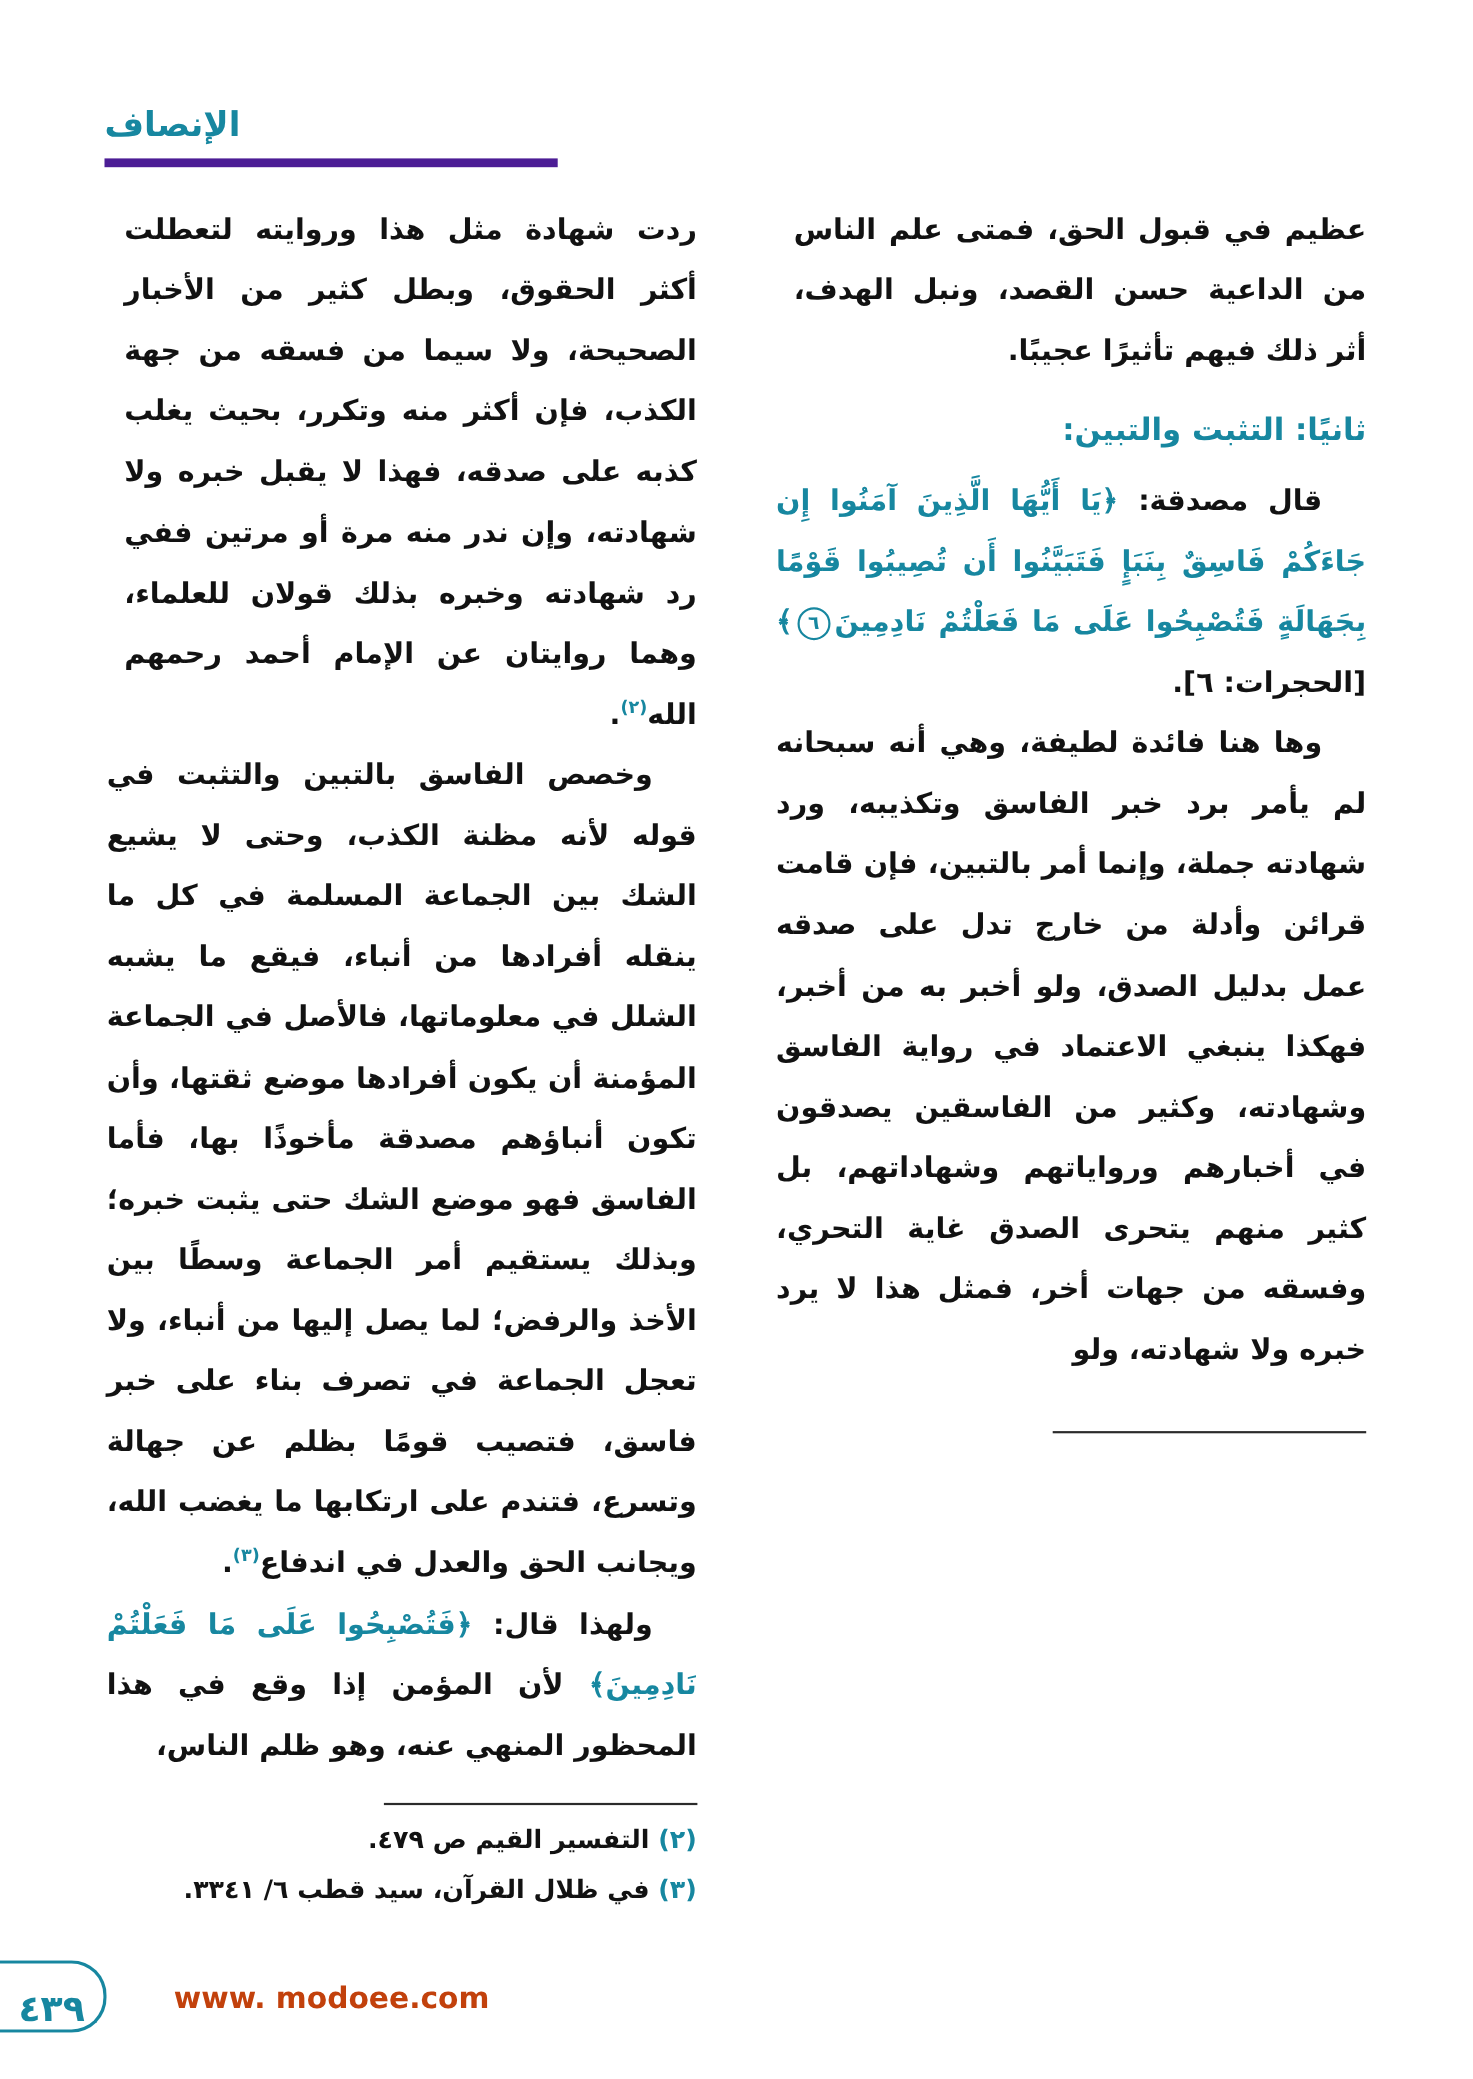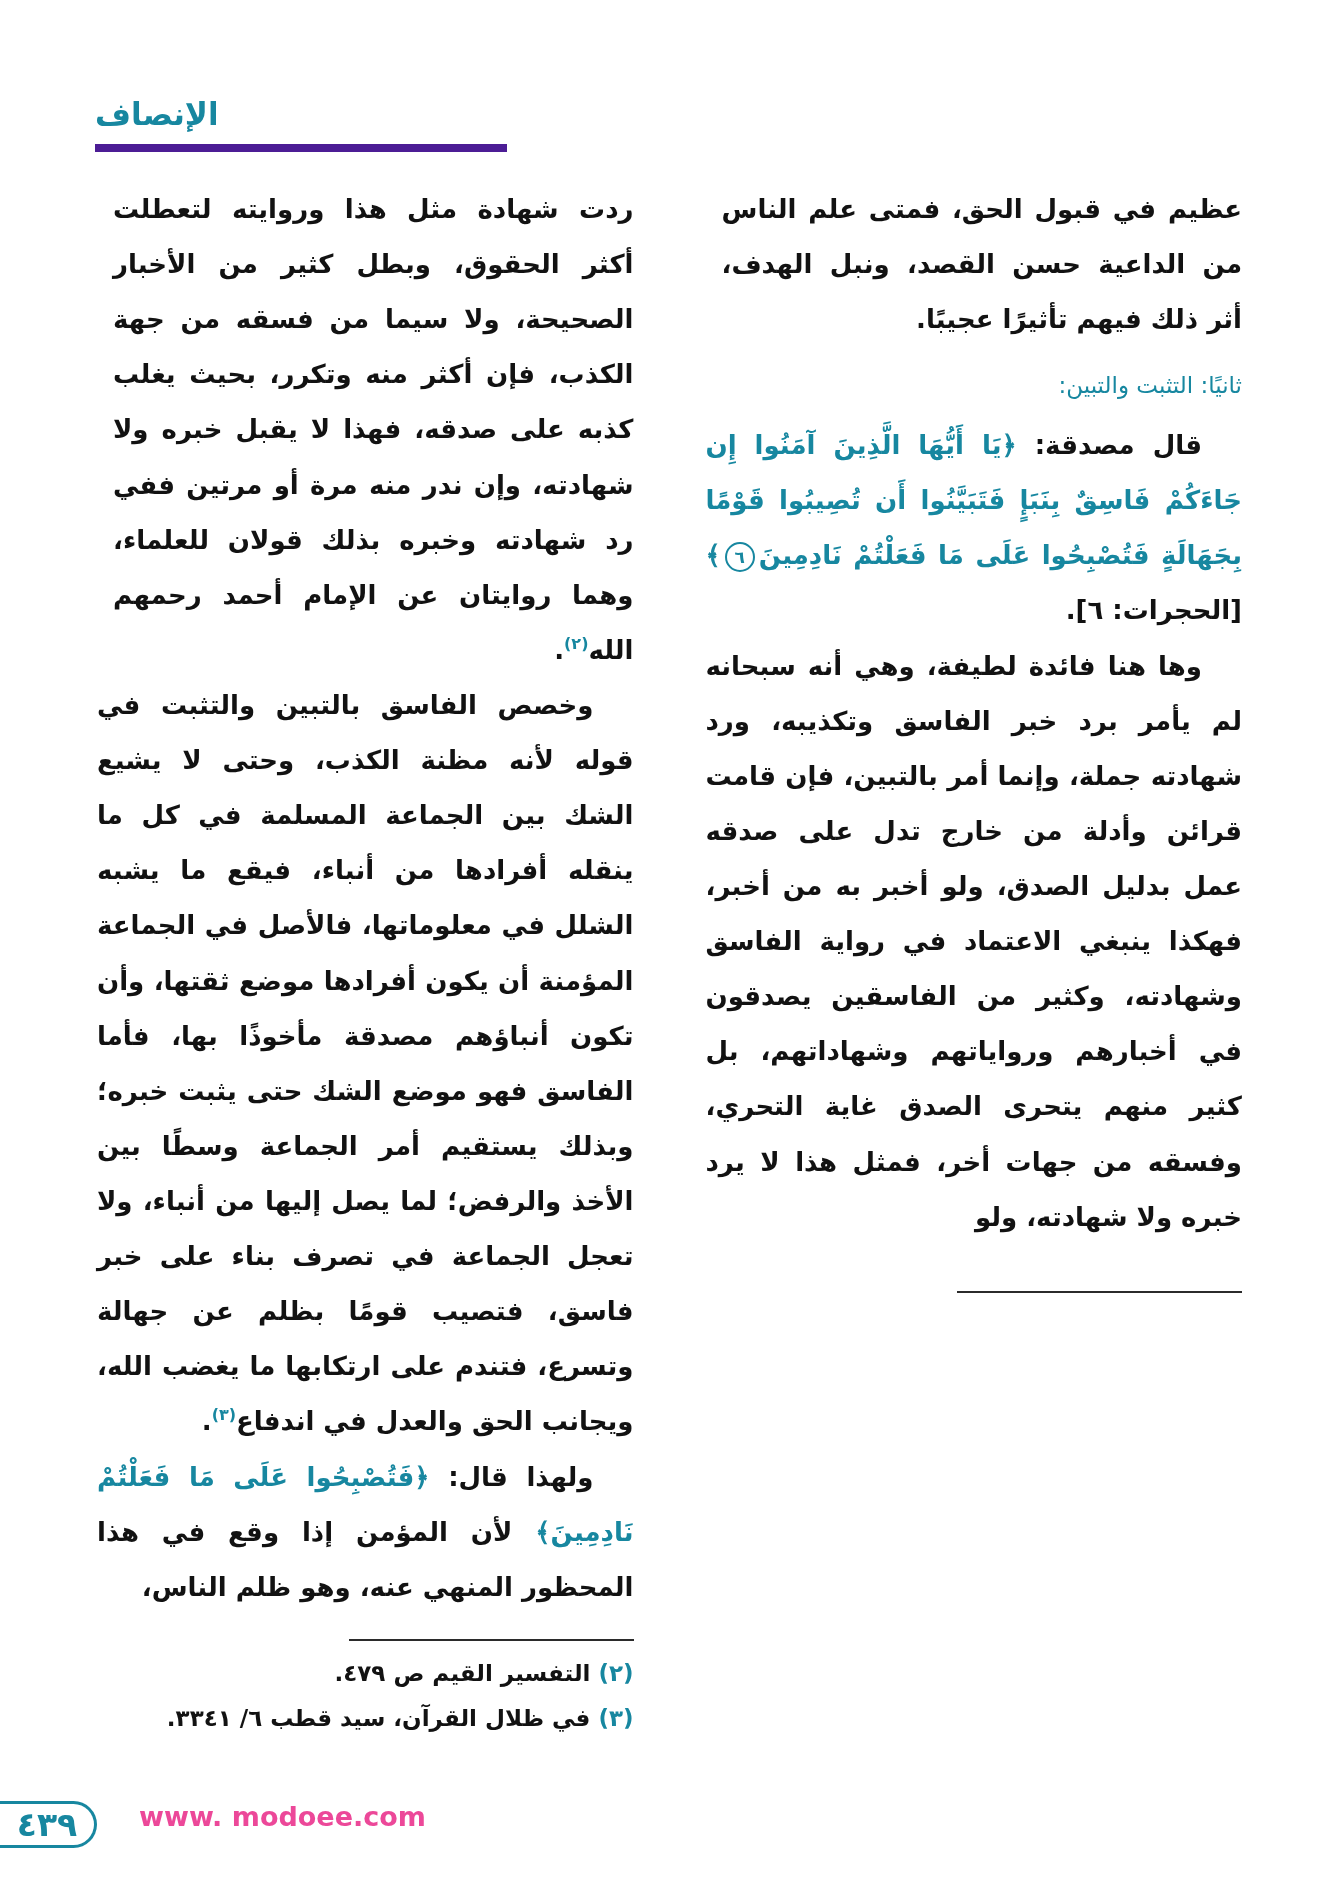--- a/index.html
+++ b/index.html
@@ -48,22 +48,22 @@
     text-align: justify;
     color: #121212;
     font-size: 26px;
     font-weight: bold;
     line-height: 2.12;
   }
   .para { margin: 0; text-indent: 40px; }
   .para.flush { text-indent: 0; margin-left: 16px; }
   .section-heading {
     color: #1787a0;
-    font-size: 23px;
-    font-weight: normal;
+    font-size: 28px;
+    font-weight: bold;
     margin: 14px 0 8px 0;
     text-indent: 0;
     text-align: right;
   }
   .verse { color: #1787a0; }
   .fn-sup {
     color: #1787a0;
     font-size: 16px;
     vertical-align: super;
     line-height: 0;
@@ -97,38 +97,38 @@
     border-top: 2.5px solid #2b2b2b;
     margin-bottom: 10px;
   }
   .footnote { color: #121212; }
   .fn-marker { color: #1787a0; }
 
   
   .footer-badge {
     position: absolute;
     left: 0; bottom: 42px;
-    width: 97px; height: 47px;
+    width: 97px; height: 66px;
     border: 3.5px solid #1787a0;
     border-left: none;
     border-radius: 0 32px 32px 0;
     display: flex;
-    align-items: center;
+    align-items: flex-end;
     justify-content: center;
     direction: ltr;
   }
   .footer-badge-number {
     color: #1787a0;
     font-size: 33px;
     font-weight: bold;
   }
   .footer-site {
     position: absolute;
-    left: 139px; bottom: 58px;
-    color: #ec4899;
+    left: 158px; bottom: 58px;
+    color: #c2410c;
     font-size: 27px;
     font-weight: bold;
     direction: ltr;
   }
 </style>
 </head>
 <body>
 
 <div class="page">
 

